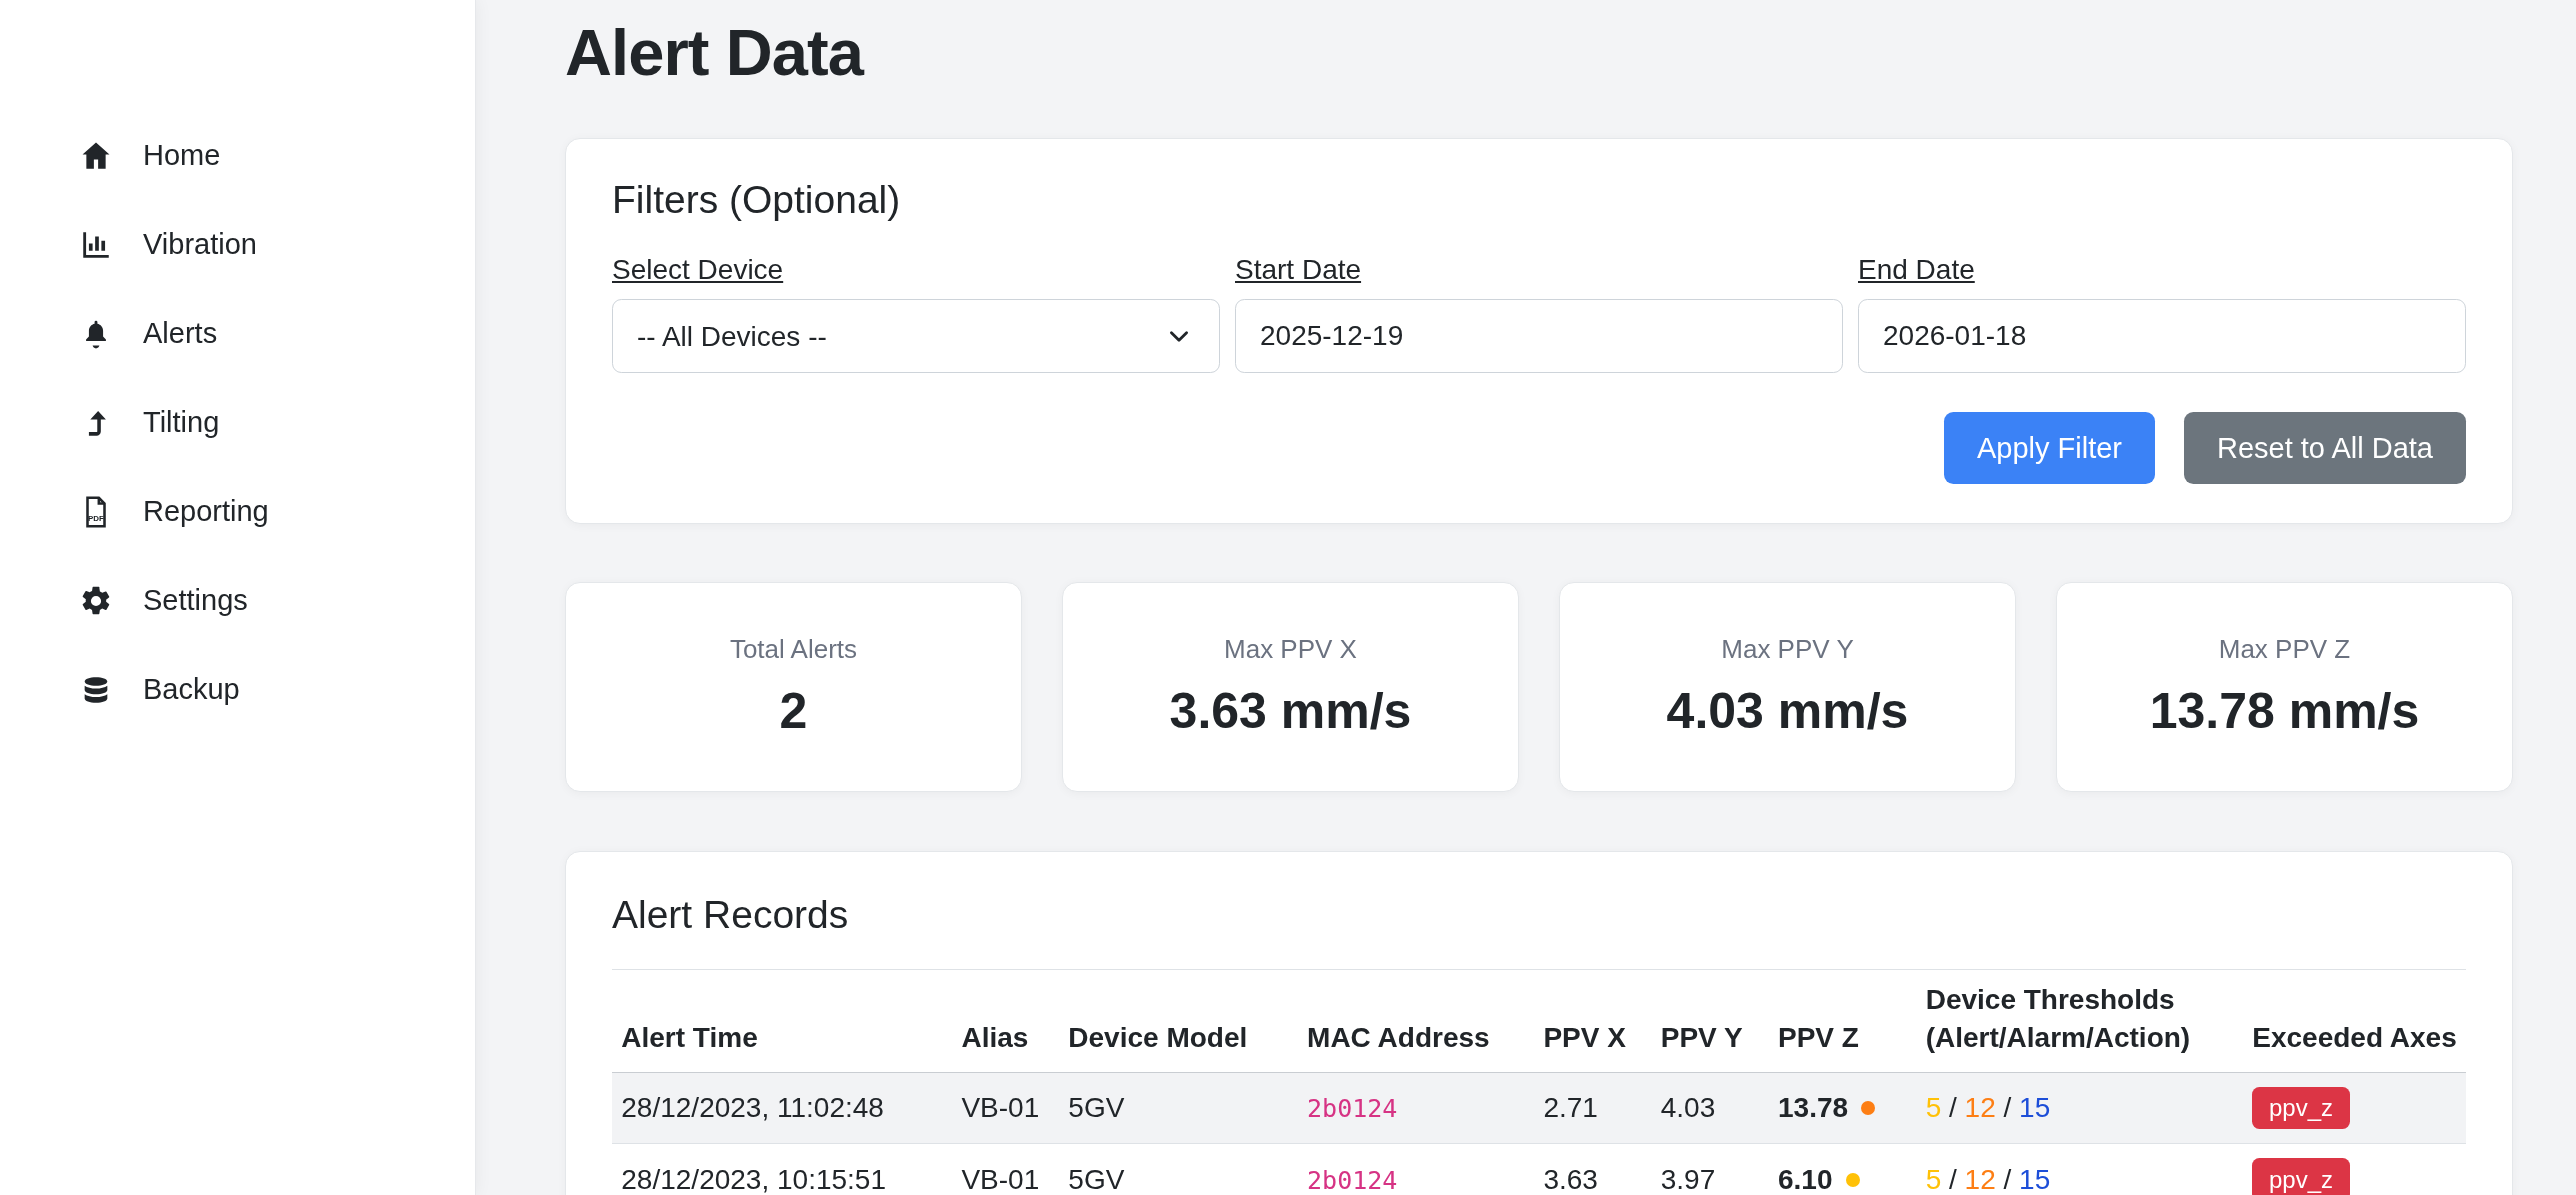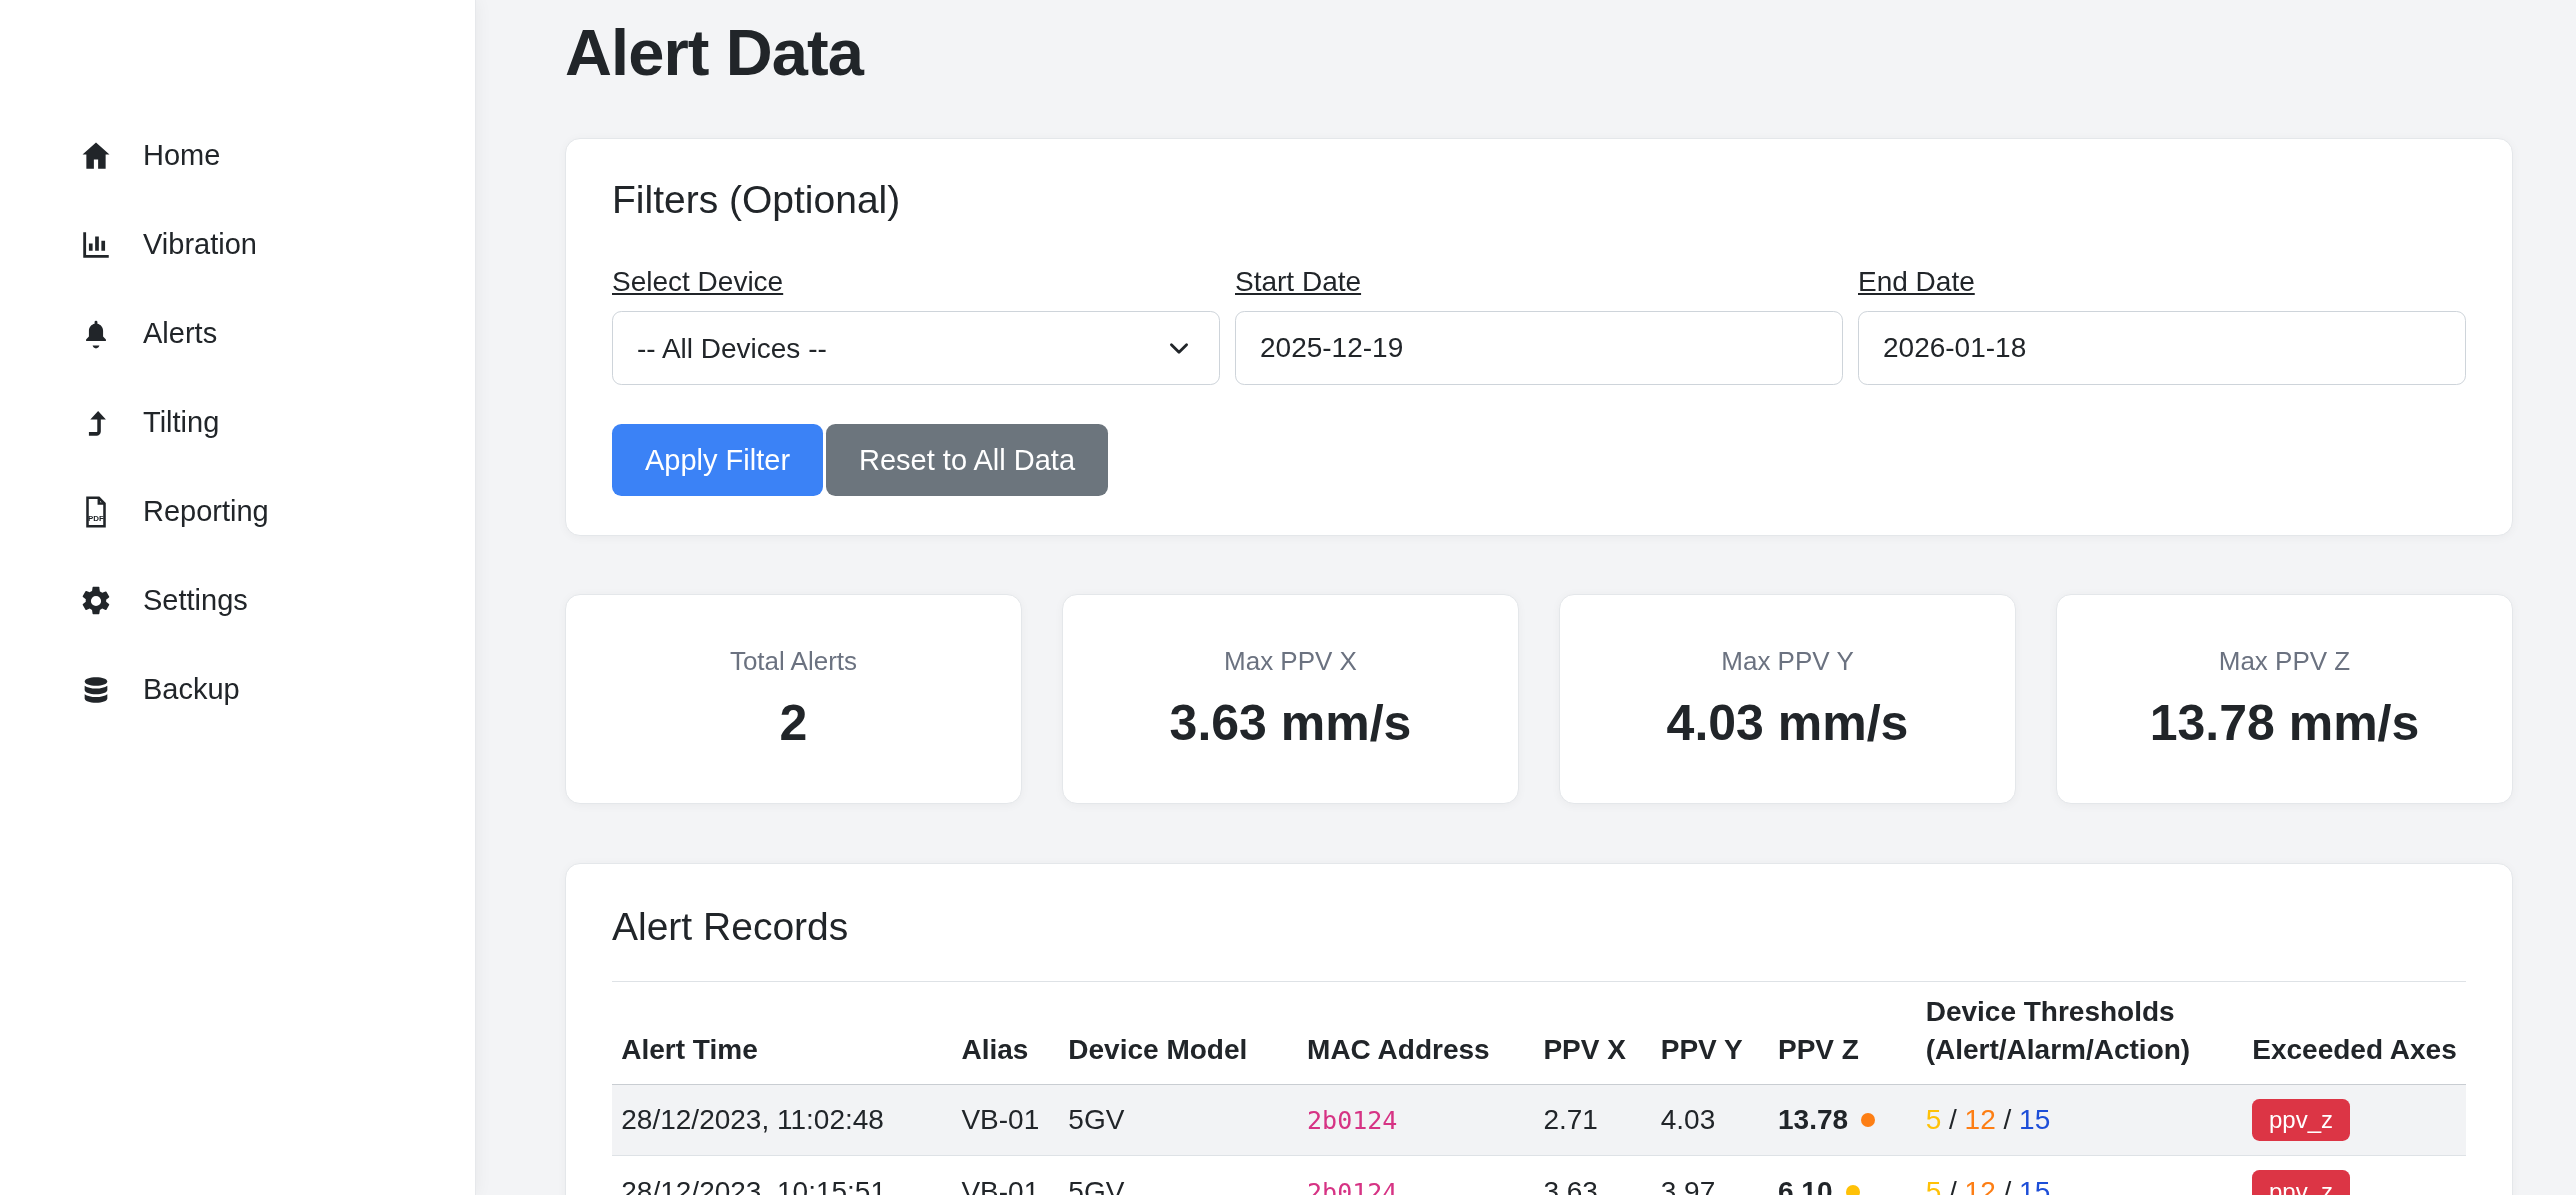--- a/index.html
+++ b/index.html
@@ -36,37 +36,37 @@
   .card {
     background:#ffffff;
     border:0.9px solid #e4e7ea;
     border-radius:15px;
     box-shadow:0 1.9px 9.3px rgba(0,0,0,.04);
   }
 
   
   .filters-card { margin-top:48px; padding:39px 46px; }
   .card-heading { font-size:39px; font-weight:500; color:#212529; }
-  .filters-card .card-heading { margin-bottom:44px; }
+  .filters-card .card-heading { margin-bottom:32px; }
   .fields { display:flex; gap:15px;text-decoration:underline; }
   .field { flex:1; }
   .field label { display:block; font-size:28px; margin-bottom:13px; }
   .control {
     width:100%; height:74px;
     border:0.9px solid #ced4da; border-radius:9.3px;
     font-size:28px; font-family:"Liberation Sans",sans-serif;
     padding:0 24px; background:#fff; color:#212529;
   }
   .select-wrap { position:relative; }
   .select-wrap select { appearance:none; -webkit-appearance:none; padding-right:34px; }
   .select-wrap .chev {
     position:absolute; right:28px; top:50%; transform:translateY(-50%);
     pointer-events:none; width:26px; height:26px;
   }
-  .btn-row { margin-top:39px; display:flex; gap:3px; }
+  .btn-row { margin-top:39px; display:flex; gap:29px;justify-content:flex-end; }
   .btn {
     height:72px; padding:0 33px; border:none; border-radius:9.3px;
     color:#fff; font-size:29px; font-family:"Liberation Sans",sans-serif; cursor:pointer;
   }
   .btn-primary { background:#3b82f6; }
   .btn-secondary { background:#6c757d; }
 
   
   .stats { display:flex; gap:40px; margin-top:58px; }
   .stat-card {

